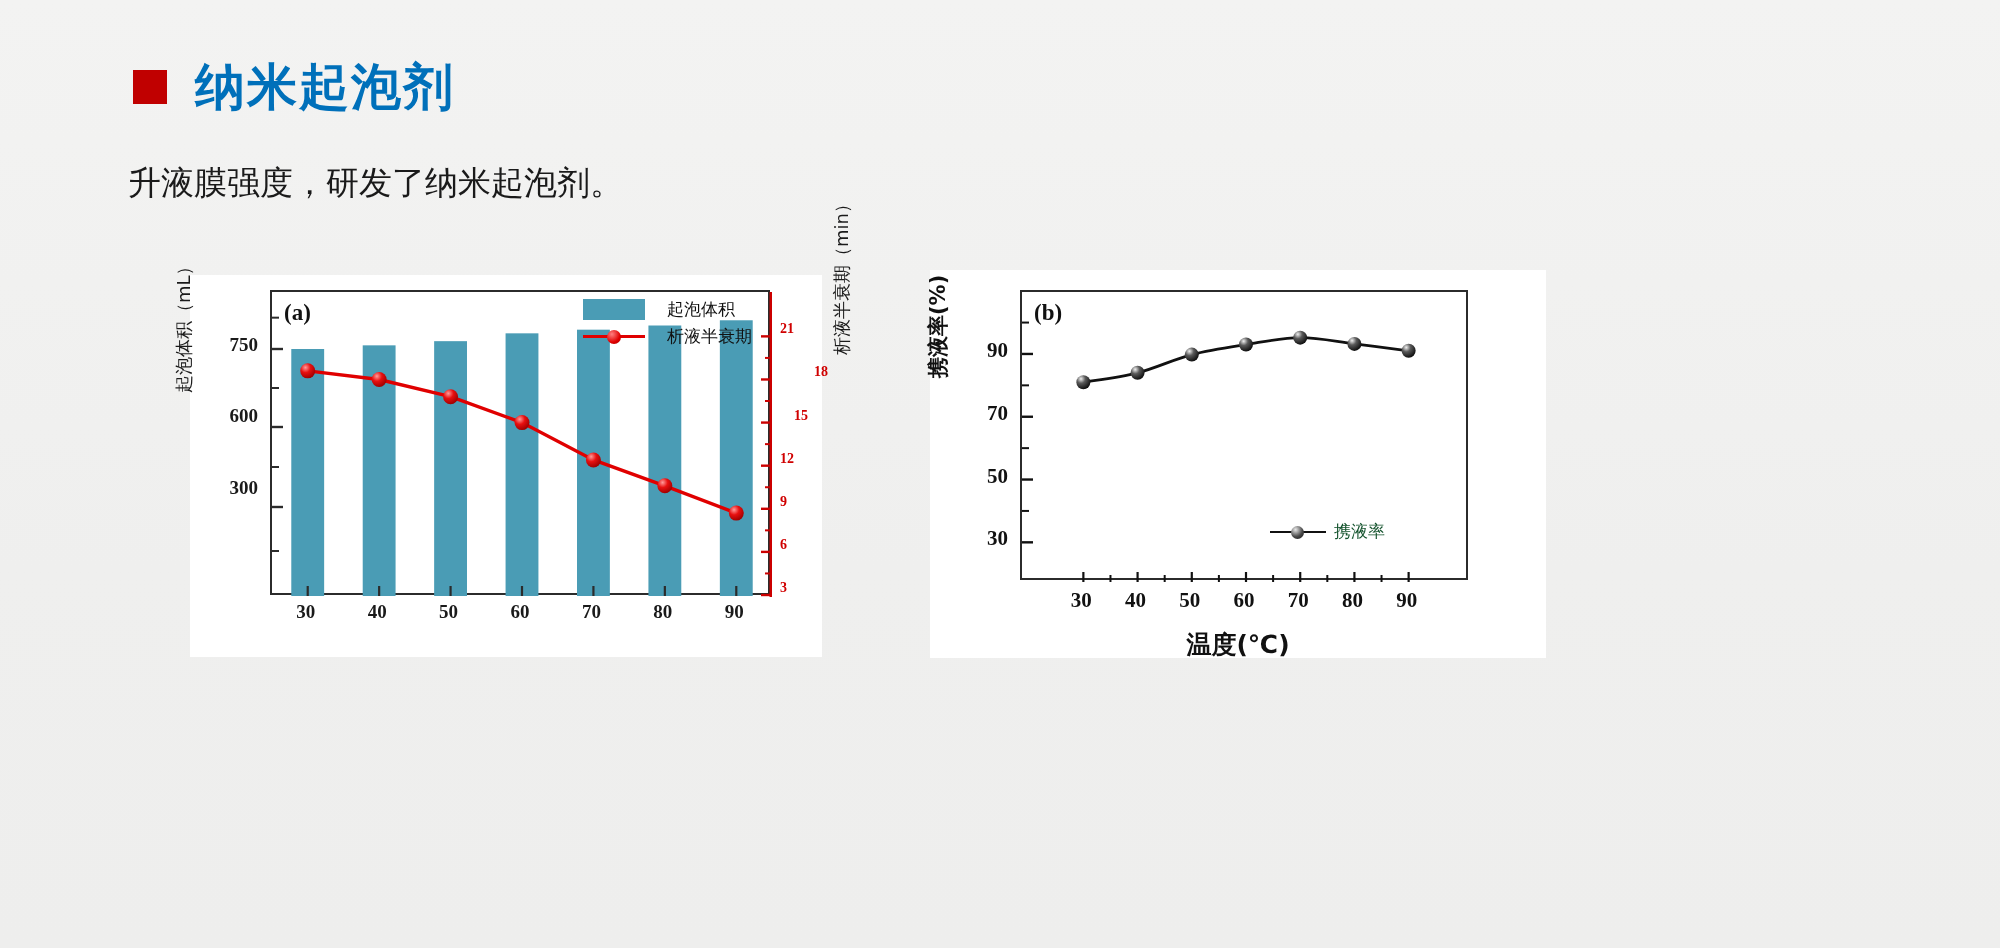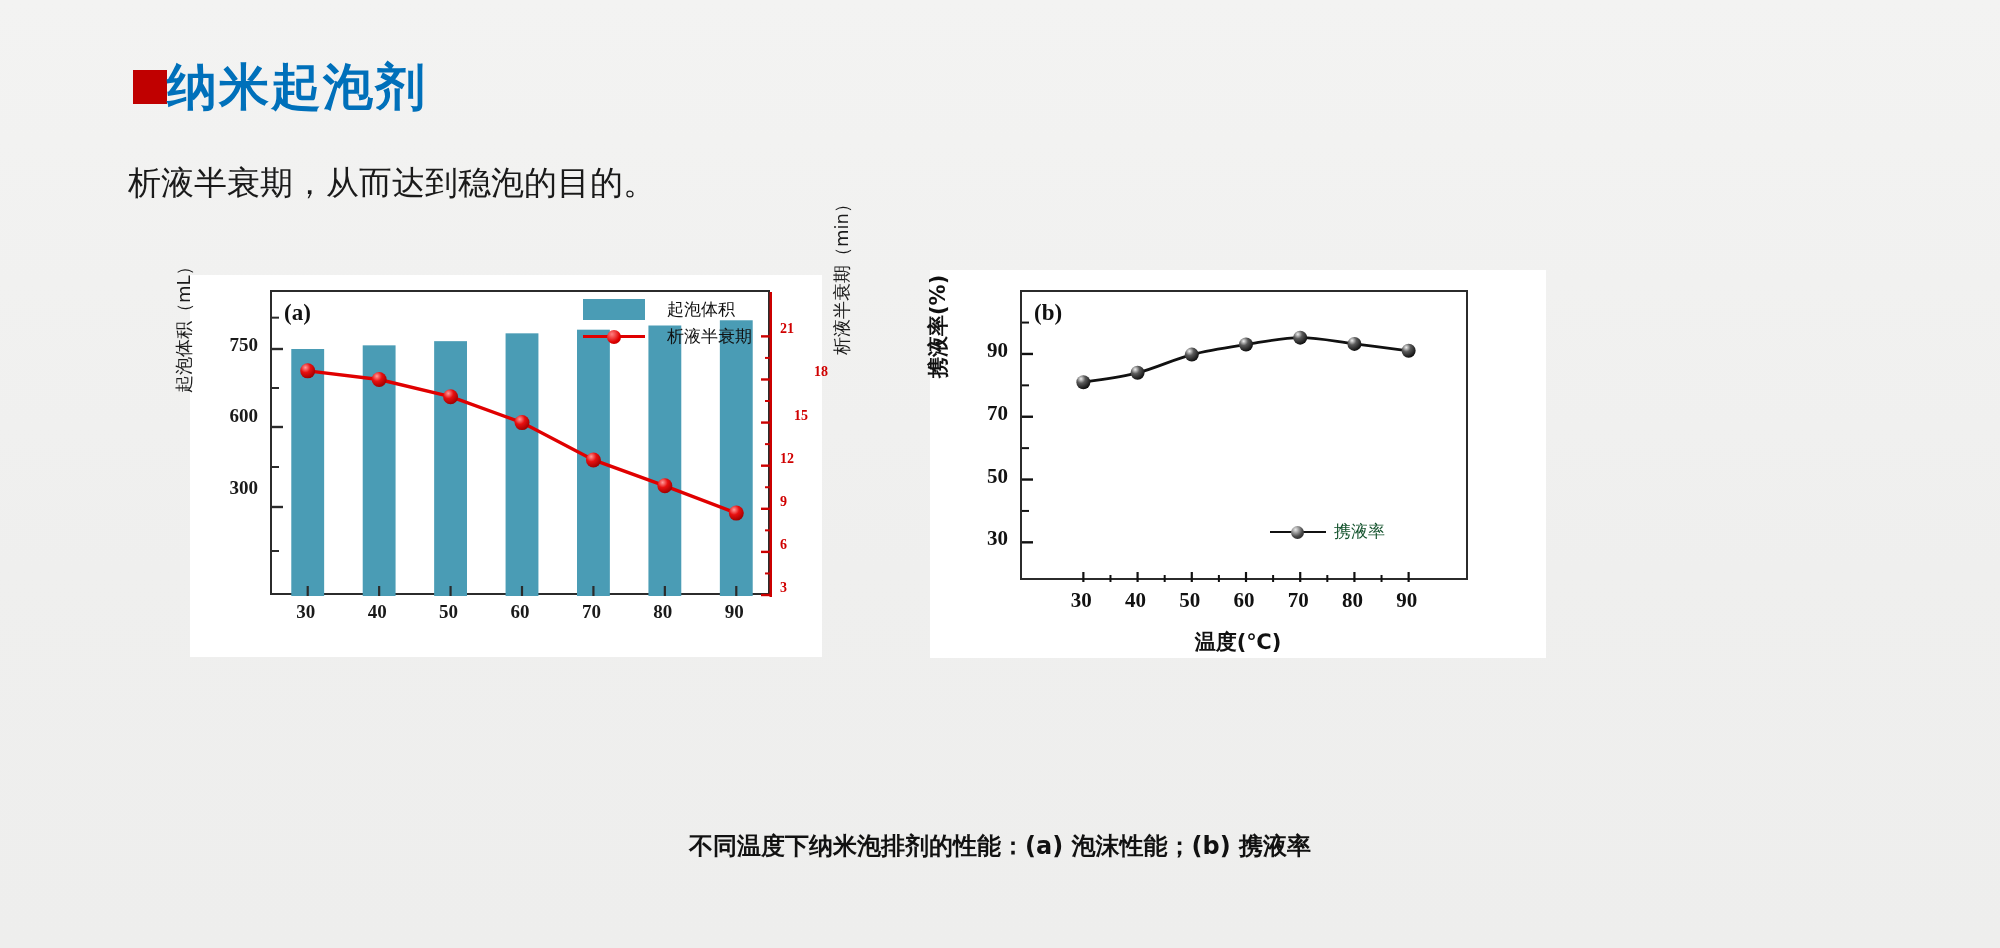--- a/index.html
+++ b/index.html
@@ -11,21 +11,21 @@
   }
   .slide {
     position: relative;
     width: 2000px; height: 948px;
     background: linear-gradient(180deg,#f3f3f2 0%,#efefee 60%,#eeeeed 100%);
   }
 
   
   .heading {
     position: absolute; left: 133px; top: 62px;
-    display: flex; align-items: center; 
+    display: flex; align-items: center; gap: 28px;
   }
   .bullet-square {
     width: 34px; height: 34px; background: #c00000;
   }
   .heading-text {
     font-size: 50px; font-weight: 700; color: #0070ba;
     letter-spacing: 2px; line-height: 1;
     font-family: "DejaVu Sans", "Liberation Sans", sans-serif;
   }
 
@@ -113,21 +113,21 @@
     font-weight: 700; font-size: 23px; color: #111;
   }
   .ax-ylabel-b {
     position: absolute; left: -6px; top: 108px;
     transform: rotate(-90deg); transform-origin: left top;
     font-size: 21px; color: #111; white-space: nowrap; font-weight: 700;
     font-family: "DejaVu Sans", sans-serif;
   }
   .ax-xlabel-b {
     position: absolute; left: 0; top: 358px; width: 616px; text-align: center;
-    font-size: 21px; color: #111; font-weight: 700;
+    font-size: 25px; color: #111; font-weight: 700;
     font-family: "DejaVu Sans", sans-serif;
   }
   .tick-left-b {
     position: absolute; right: 458px; text-align: right; width: 55px;
     font-size: 21px; color: #111;
     font-family: "Liberation Serif", serif; font-weight: 700;
   }
   .tick-x-b {
     position: absolute; top: 312px; width: 50px; text-align: center;
     font-size: 21px; color: #111;
@@ -158,21 +158,21 @@
 <body>
 
 <div class="slide">
 
   <div class="heading">
     <div class="bullet-square"></div>
     <div class="heading-text">纳米起泡剂</div>
   </div>
 
   <div class="body-text">
-    <p>析液半衰期，从而达到稳泡的目的。</p>
+    <p>升液膜强度，研发了纳米起泡剂。</p>
   </div>
 
   <div class="figure-wrap">
 
     <div class="panel panel-a">
       <div class="ax-ylabel-a">起泡体积（mL）</div>
       <div class="ax-y2label-a">析液半衰期（min）</div>
 
       <div class="plotbox a-plot" id="a-plot">
         <div class="a-tag">(a)</div>
@@ -326,15 +326,14 @@
           <div class="tick-x-b" style="left: 234.789px; top: 318px;">50</div>
           <div class="tick-x-b" style="left: 289px; top: 318px;">60</div>
           <div class="tick-x-b" style="left: 343.211px; top: 318px;">70</div>
           <div class="tick-x-b" style="left: 397.421px; top: 318px;">80</div>
           <div class="tick-x-b" style="left: 451.632px; top: 318px;">90</div>
         </div>
     </div>
 
   </div>
 
-  <div class="caption">不同温度下纳米泡排剂的性能：(a) 泡沫性能；(b) 携液率</div>
 
 </div>
 
 </body></html>

